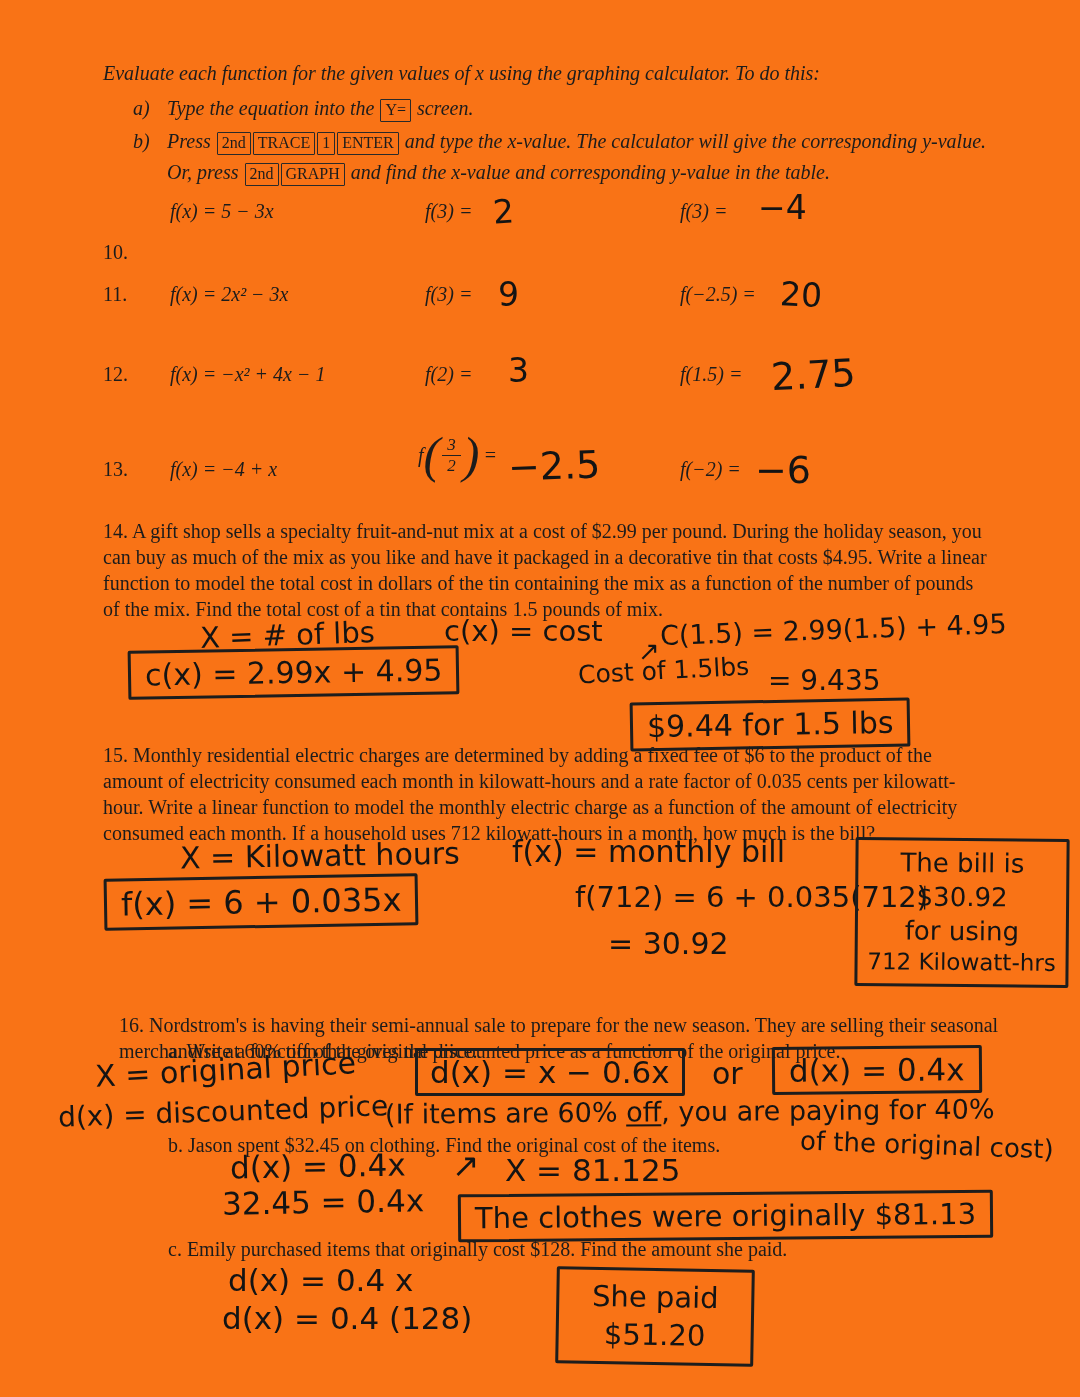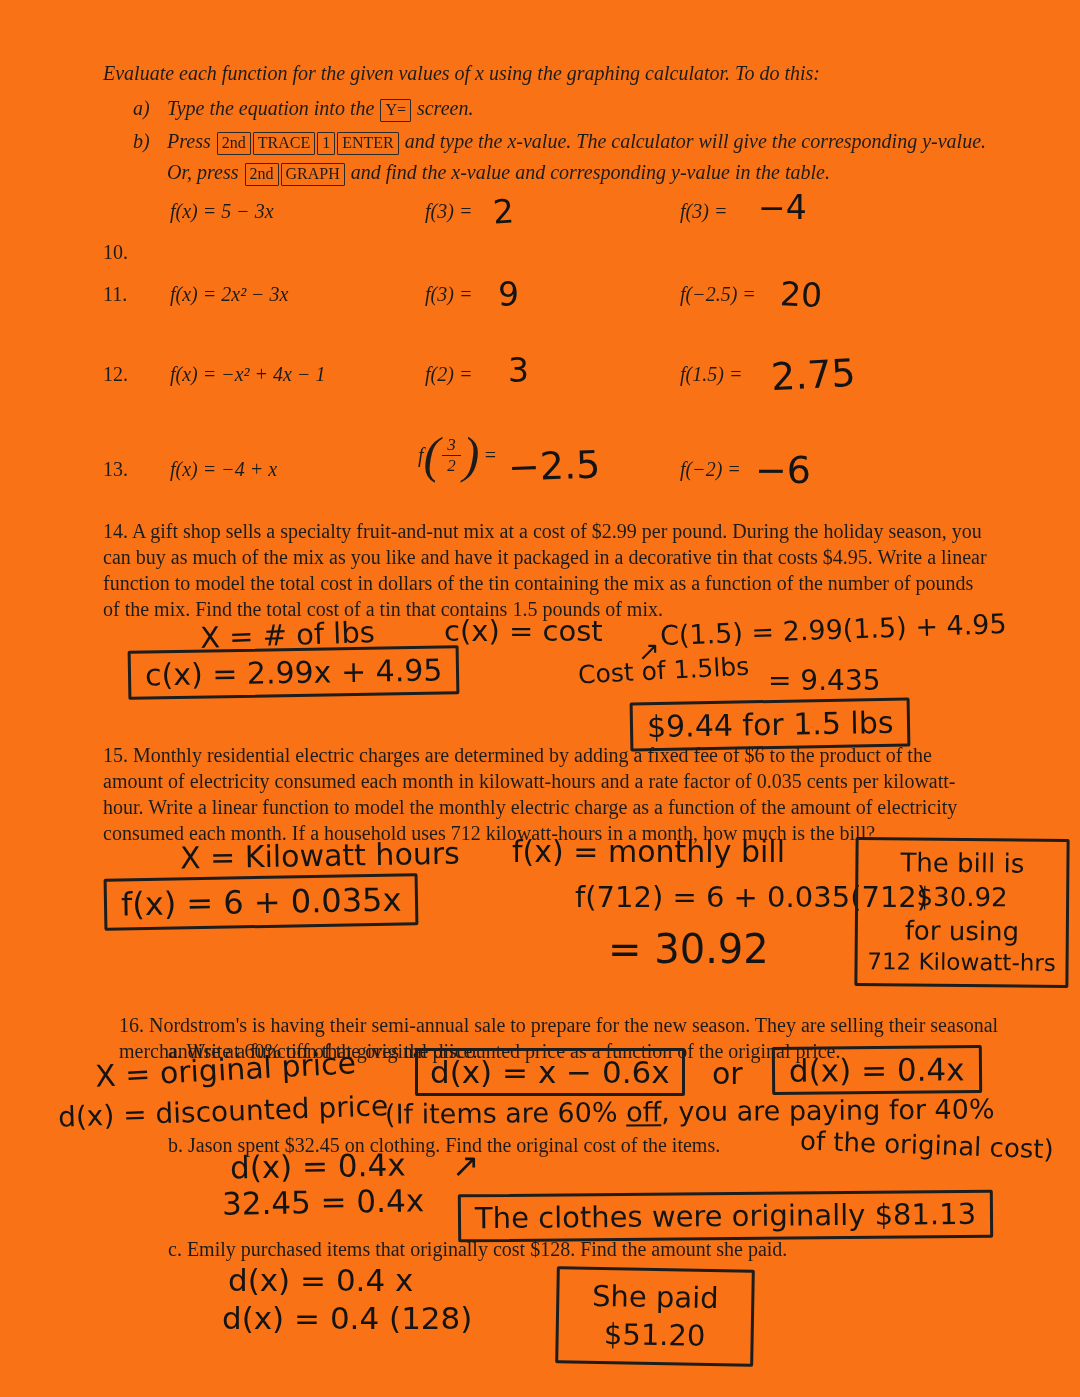--- a/index.html
+++ b/index.html
@@ -102,21 +102,21 @@
   <span class="abs hw" style="left:578px;top:656px;font-size:25px;transform:rotate(-3deg);">Cost of 1.5lbs</span>
   <span class="abs hw" style="left:768px;top:664px;font-size:28px;">= 9.435</span>
   <span class="abs hw hwbox" style="left:630px;top:700px;font-size:30px;transform:rotate(-1deg);">$9.44 for 1.5 lbs</span>
 
   <div class="abs para" style="left:103px;top:742px;width:892px;">15.  Monthly residential electric charges are determined by adding a fixed fee of $6 to the product of the amount of electricity consumed each month in kilowatt-hours and a rate factor of 0.035 cents per kilowatt-hour.  Write a linear function to model the monthly electric charge as a function of the amount of electricity consumed each month.  If a household uses 712 kilowatt-hours in a month, how much is the bill?</div>
 
   <span class="abs hw" style="left:180px;top:838px;font-size:30px;transform:rotate(-1deg);">X = Kilowatt hours</span>
   <span class="abs hw" style="left:512px;top:834px;font-size:30px;">f(x) = monthly bill</span>
   <span class="abs hw hwbox" style="left:104px;top:876px;font-size:32px;transform:rotate(-1deg);">f(x) = 6 + 0.035x</span>
   <span class="abs hw" style="left:575px;top:880px;font-size:29px;">f(712) = 6 + 0.035(712)</span>
-  <span class="abs hw" style="left:608px;top:926px;font-size:40px;">= 30.92</span>
+  <span class="abs hw" style="left:608px;top:926px;font-size:30px;">= 30.92</span>
 
   <div class="abs hw hwbox boxlines" style="left:855px;top:838px;width:196px;font-size:26px;transform:rotate(0.5deg);padding:6px 6px;">
     <div>The bill is</div>
     <div>$30.92</div>
     <div>for using</div>
     <div style="font-size:23px;">712 Kilowatt-hrs</div>
   </div>
 
   <div class="abs para" style="left:103px;top:1012px;width:892px;margin-left:16px;">16.  Nordstrom's is having their semi-annual sale to prepare for the new season.  They are selling their seasonal merchandise at 60% off of the original price.</div>
   <div class="abs para" style="left:168px;top:1038px;width:830px;">a.  Write a function that gives the discounted price as a function of the original price.</div>
@@ -125,20 +125,21 @@
   <span class="abs hw hwbox" style="left:415px;top:1048px;font-size:31px;padding:3px 12px;">d(x) = x − 0.6x</span>
   <span class="abs hw" style="left:712px;top:1056px;font-size:30px;">or</span>
   <span class="abs hw hwbox" style="left:772px;top:1046px;font-size:31px;padding:3px 14px;transform:rotate(-0.5deg);">d(x) = 0.4x</span>
   <span class="abs hw" style="left:58px;top:1095px;font-size:28px;transform:rotate(-2deg);">d(x) = discounted price</span>
   <span class="abs hw" style="left:385px;top:1096px;font-size:27px;transform:rotate(-0.5deg);"><span>(If items are 60% </span><span class="u-off">off</span><span>, you are paying for 40%</span></span>
   <span class="abs hw" style="left:800px;top:1130px;font-size:26px;transform:rotate(2deg);">of the original cost)</span>
 
   <div class="abs para" style="left:168px;top:1132px;width:680px;">b.  Jason spent $32.45 on clothing.  Find the original cost of the items.</div>
   <span class="abs hw" style="left:230px;top:1148px;font-size:31px;transform:rotate(-1deg);">d(x) = 0.4x</span>
   <span class="abs hw" style="left:452px;top:1146px;font-size:33px;">↗</span>
+  <span class="abs hw" style="left:505px;top:1152px;font-size:31px;">X = 81.125</span>
   <span class="abs hw" style="left:222px;top:1184px;font-size:31px;transform:rotate(-1deg);">32.45 = 0.4x</span>
   <span class="abs hw hwbox" style="left:458px;top:1192px;font-size:29px;padding:4px 14px;transform:rotate(-0.5deg);">The clothes were originally  $81.13</span>
 
   <div class="abs para" style="left:168px;top:1236px;width:760px;">c.  Emily purchased items that originally cost $128.   Find the amount she paid.</div>
   <span class="abs hw" style="left:228px;top:1262px;font-size:31px;">d(x) = 0.4 x</span>
   <span class="abs hw" style="left:222px;top:1300px;font-size:31px;">d(x) = 0.4 (128)</span>
 
   <div class="abs hw hwbox boxlines" style="left:556px;top:1268px;width:180px;font-size:29px;transform:rotate(1deg);padding:8px 6px;">
     <div>She paid</div>
     <div>$51.20</div>

